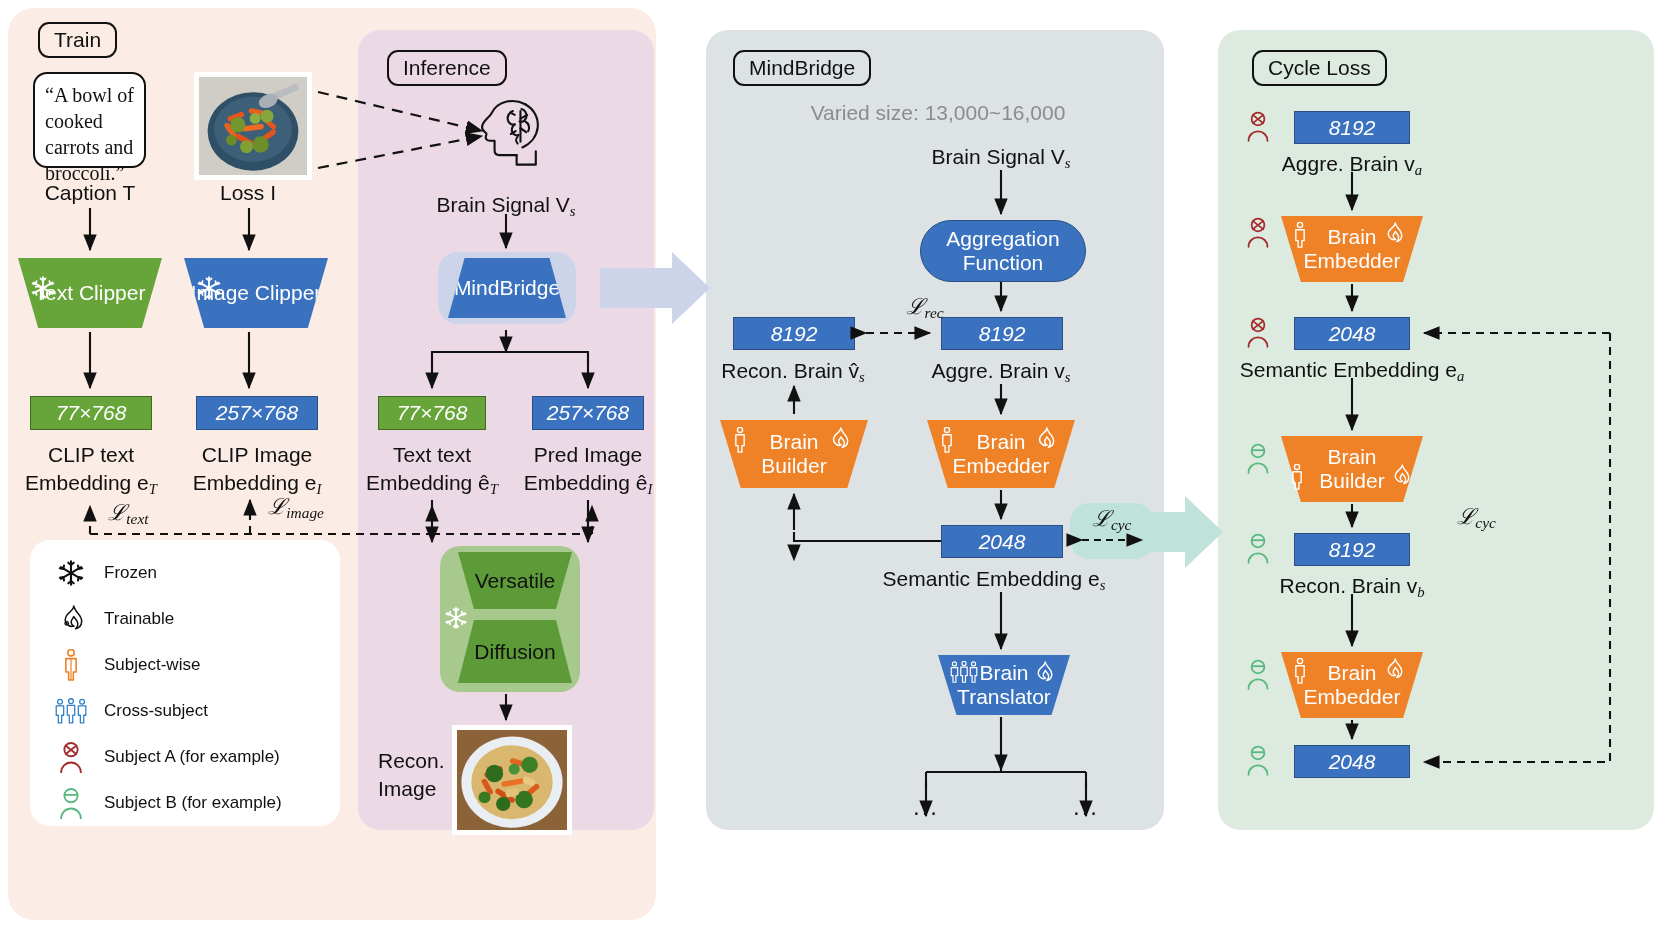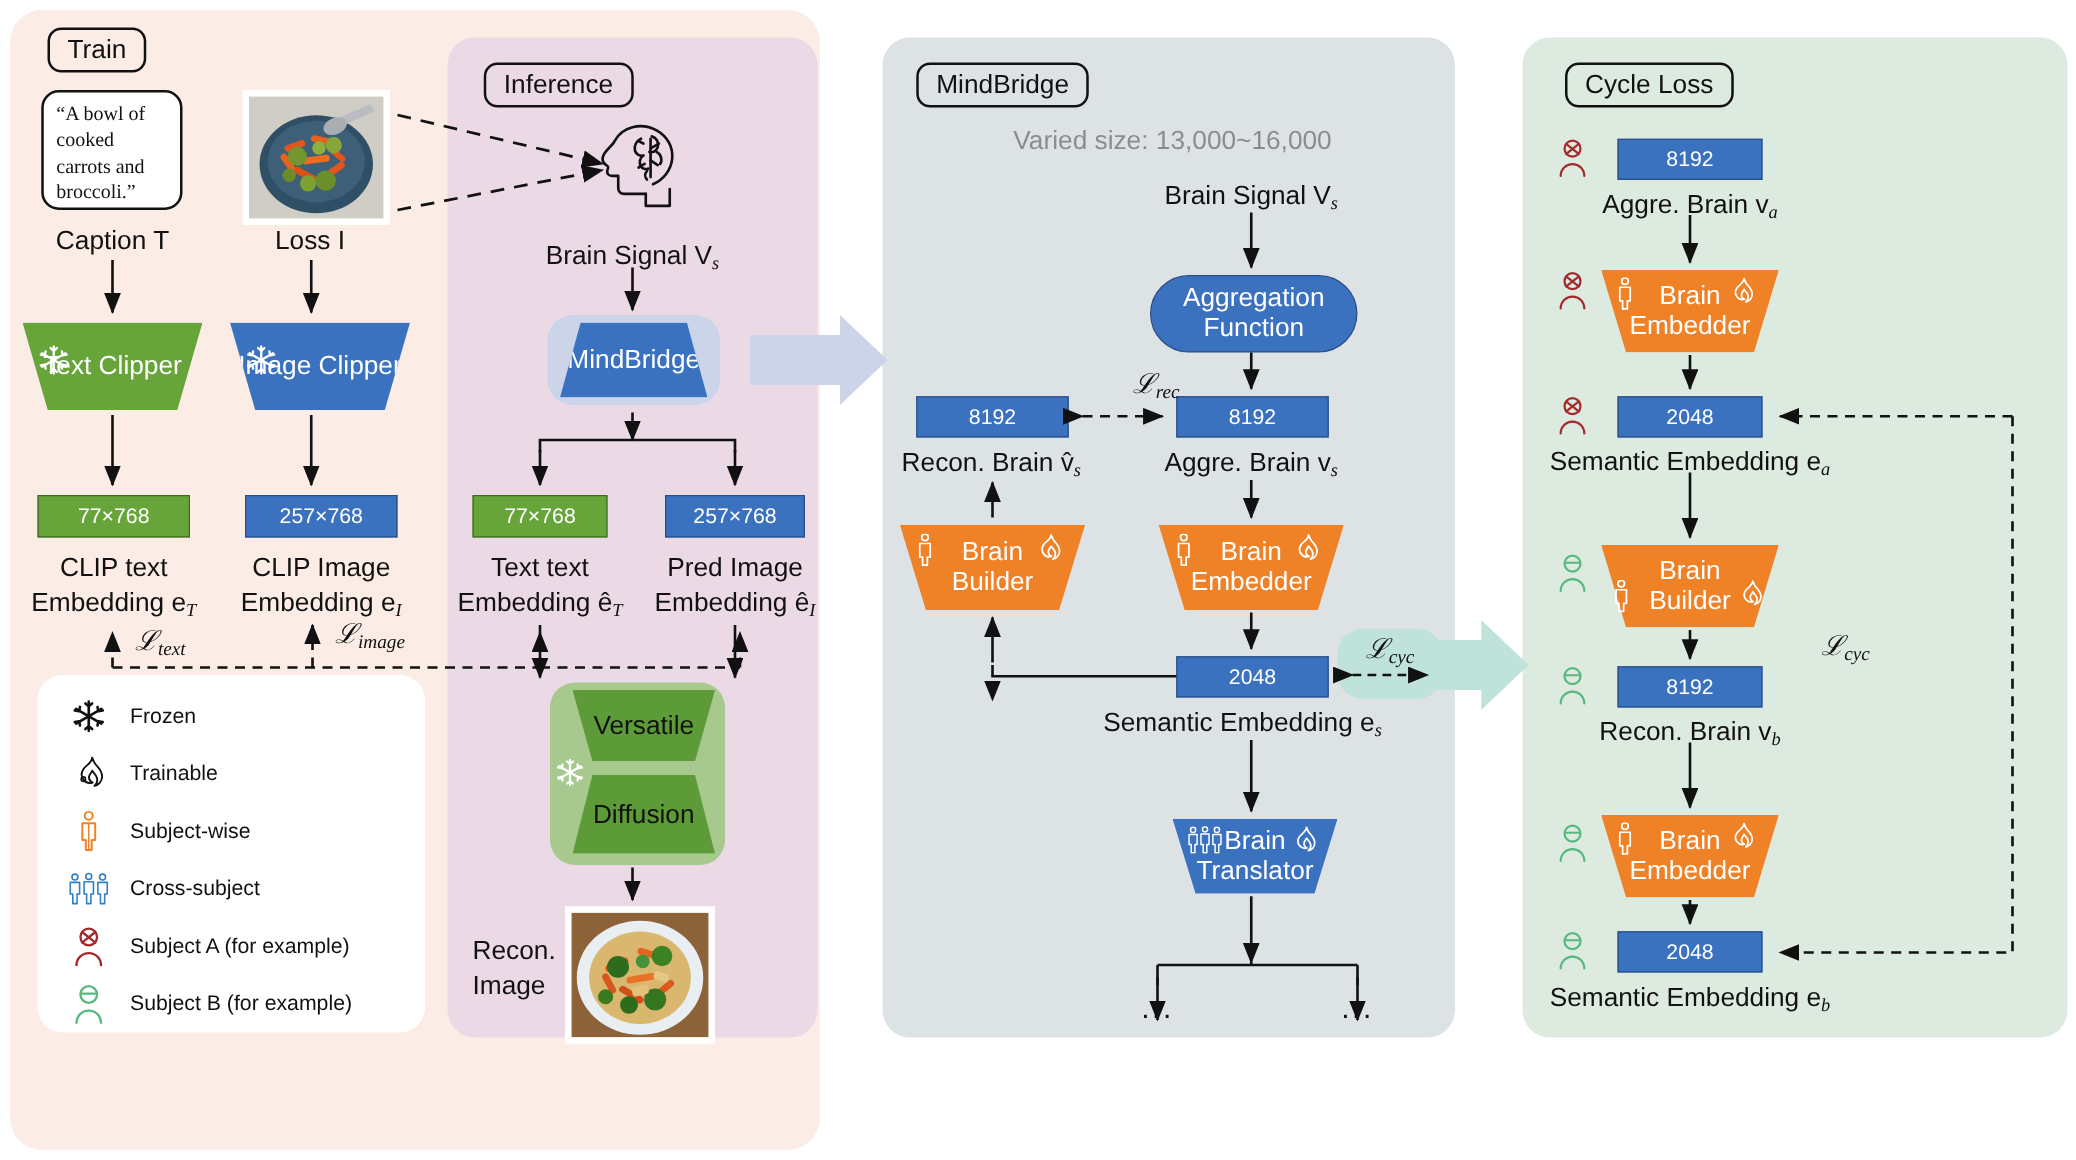--- a/index.html
+++ b/index.html
@@ -27,36 +27,36 @@
   
   .trap{position:absolute;display:flex;align-items:center;justify-content:center;
         color:#fff;font-size:21px;line-height:1.12;text-align:center;}
   .trapdown{clip-path:polygon(0% 0%,100% 0%,86% 100%,14% 100%);text-align:center;}
   .trapup{clip-path:polygon(14% 0%,86% 0%,100% 100%,0% 100%);}
   .green{background:#67a53a;}
   .blue{background:#3b72bf;}
   .orange{background:#ef8127;}
 
   .box{position:absolute;display:flex;align-items:center;justify-content:center;
-       color:#fff;font-size:17px;border:1.6px solid #2b3b55;box-sizing:border-box;}
+       color:#fff;font-size:21px;border:1.6px solid #2b3b55;box-sizing:border-box;font-style:italic;}
   .box.green{background:#67a53a;border-color:#3f6a22;}
   .box.blue{background:#3b72bf;border-color:#2a4f85;}
 
   .pill{position:absolute;display:flex;align-items:center;justify-content:center;
         text-align:center;background:#3b72bf;color:#fff;font-size:21px;line-height:1.15;
         border-radius:40px;border:1.5px solid #2a4f85;}
 
   .roundwrap{position:absolute;border-radius:20px;}
 
   
   .photo{position:absolute;background:#fff;padding:5px;box-shadow:0 0 0 0 #fff;}
   .photo .inner{width:100%;height:100%;position:relative;overflow:hidden;}
 
   .caption-bubble{position:absolute;border:2.2px solid #111;border-radius:14px;background:#fff;
-     font-family:"Liberation Serif",serif;font-size:16px;color:#111;line-height:1.30;padding:8px 10px;box-sizing:border-box;}
+     font-family:"Liberation Serif",serif;font-size:20px;color:#111;line-height:1.30;padding:8px 10px;box-sizing:border-box;}
 
   
   #legend{position:absolute;left:30px;top:540px;width:310px;height:286px;background:#fff;border-radius:20px;}
   .leg-row{position:absolute;display:flex;align-items:center;gap:16px;left:24px;}
   .leg-ico{width:34px;height:34px;display:flex;align-items:center;justify-content:center;}
   .leg-lbl{font-size:17px;color:#111;white-space:nowrap;}
 
   
   svg.ovl{position:absolute;left:0;top:0;width:1661px;height:928px;pointer-events:none;overflow:visible;}
 
@@ -577,23 +577,20 @@
   </div>
   <span class="ico" style="left:1245px;top:744px;">
     <svg width="26" height="32" viewBox="0 0 22 26">
         <g fill="none" stroke="#57b97e" stroke-width="1.5">
       <circle cx="11" cy="7" r="5.4"></circle>
           <path d="M5.8 6.4h10.4"></path>
       <path d="M3 25.5c0-4.6 3.6-8 8-8s8 3.4 8 8" stroke-linecap="round"></path>
         </g>
       </svg>
   </span>
-  <div class="txt ctr" style="left:1352px;top:786px;">
-    <span>Semantic Embedding e</span><span class="mi sub">b</span>
-  </div>
 
   <div class="txt" style="left:1457px;top:504px;font-size:22px;">
     <span class="cal">ℒ</span><span class="cal sub">cyc</span>
   </div>
 
   <svg class="ovl">
     <defs>
       <marker id="ah" markerWidth="9" markerHeight="9" refX="7.4" refY="3.2" orient="auto" markerUnits="strokeWidth">
         <path d="M0,0 L8,3.2 L0,6.4 z" fill="#111"></path>
       </marker>

